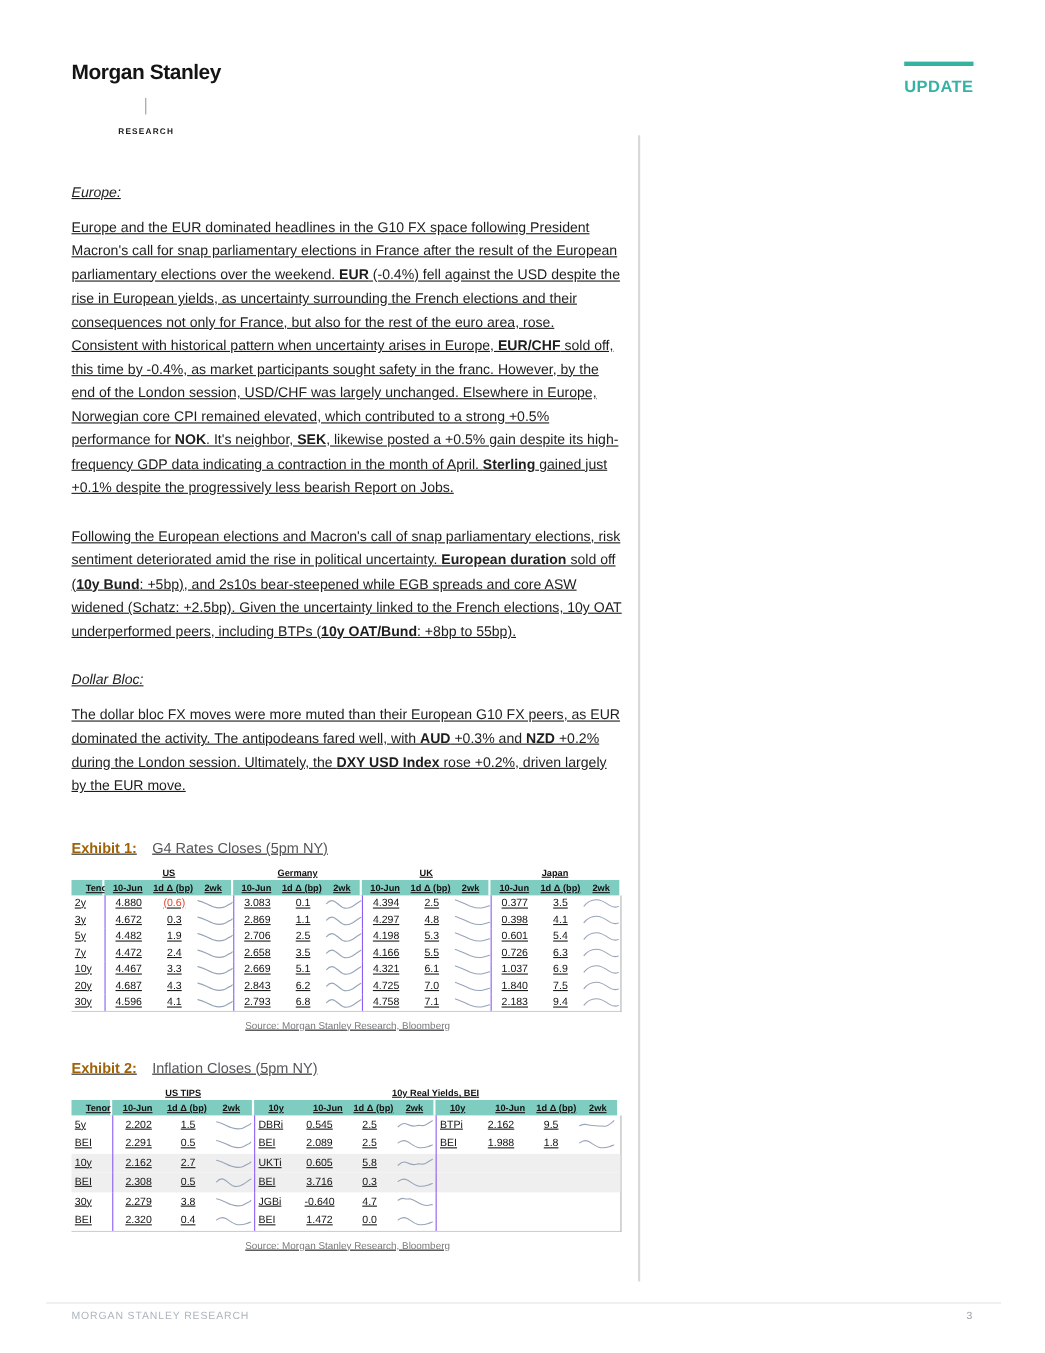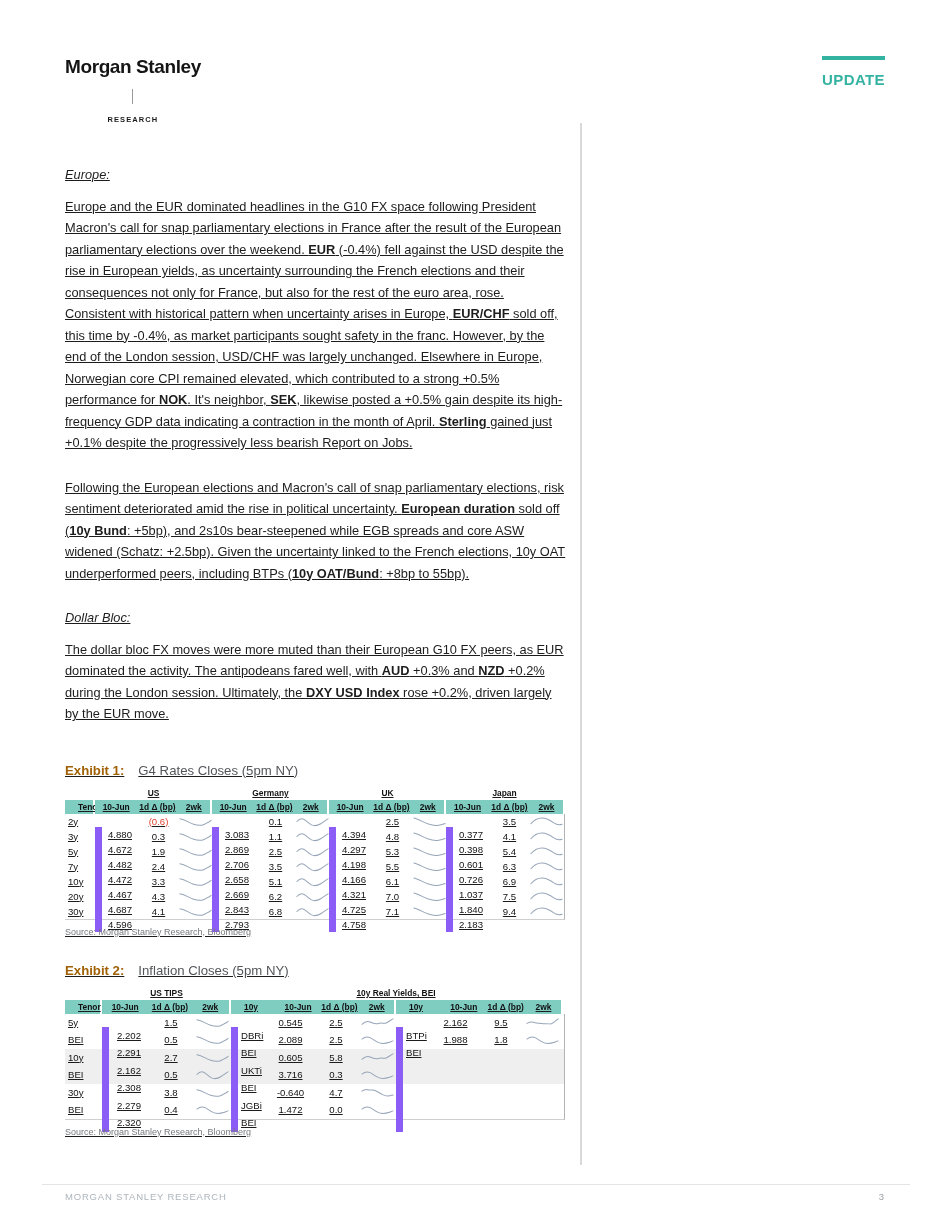--- a/index.html
+++ b/index.html
@@ -25,41 +25,41 @@
   .para.italic-head{font-style:italic;margin-bottom:10px;}
   .b{font-weight:700;}
 
   
   .exhibit{margin:0;}
   .exhibit.first{margin-top:38px;}
   .exhibit.second{margin-top:26px;}
   .exhibit-title{font-size:13.2px;margin-bottom:9px;}
   .ex-label{font-weight:700;color:#a16207;margin-right:14px;}
   .ex-name{color:#54565a;}
-  .source{font-size:9px;color:#77797c;margin-top:7px;}
+  .source{font-size:9px;color:#77797c;margin-top:7px;text-align:center;}
 
   
   .tbl{width:500px;}
   .grp-row{display:flex;height:13px;align-items:center;font-size:8.4px;font-weight:700;color:#111;}
   .grp-cell{text-align:center;}
   .hdr-row{display:flex;height:14px;}
   .hdr-block{background:var(--theader,#7fccc1);height:100%;display:flex;align-items:center;
              box-sizing:border-box;border-right:2px solid #fff;}
   .hdr-block:last-child{border-right:none;}
   .hdr-cell{font-size:8.4px;font-weight:700;color:#101010;text-align:center;}
   .hdr-cell.left{text-align:left;padding-left:13px;}
   .tbody{border-bottom:1px solid #cfcfcf;border-right:1px solid #b3b3b3;}
   .trow{display:flex;align-items:stretch;}
   .e1 .trow{height:15px;}
   .e2 .trow{height:17.5px;}
   .trow.shaded{background:#efefef;}
   .tc{box-sizing:border-box;display:flex;align-items:center;justify-content:center;
       font-size:9.6px;color:#121212;height:100%;}
   .tc.left{justify-content:flex-start;padding-left:3px;}
-  .tc.bL{border-left:7px solid #8b5cf6;margin-top:13px;}
+  .tc.bL{border-left:1px solid #8b5cf6;}
   .neg{color:#e0442e;}
   .spk svg{display:block;}
 
   
   .e1-tenor{width:30px;} .e1-val{width:43px;} .e1-chg{width:41px;} .e1-spk{width:33px;}
   .e1-grp{width:117px;}
   
   .e2-tenor{width:37px;} .e2-val{width:47px;} .e2-chg{width:44px;} .e2-spk{width:38px;} .e2-lab{width:36px;}
   .e2-g1{width:129px;} .e2-g23{width:165px;}
 

